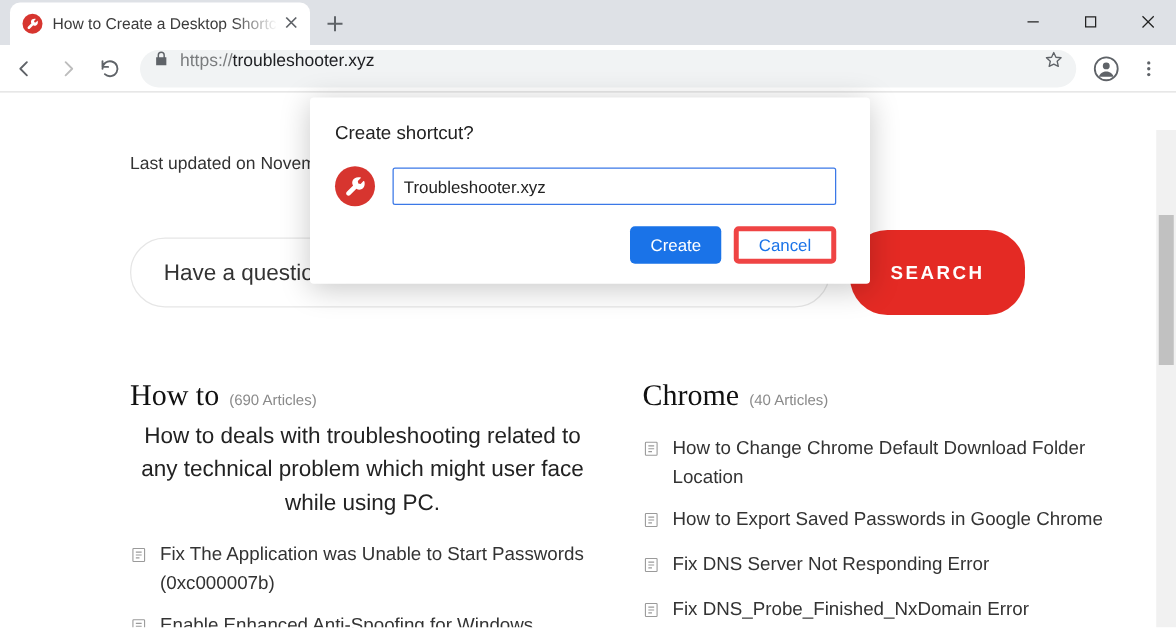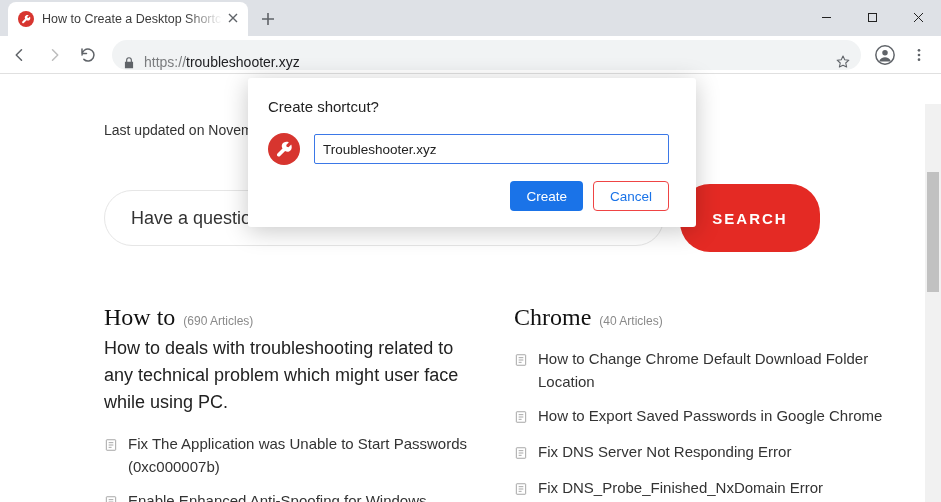--- a/index.html
+++ b/index.html
@@ -79,21 +79,21 @@
     width:32px;height:32px;display:flex;align-items:center;justify-content:center;
     color:#5f6368;border-radius:50%;
   }
   .tbtn.disabled{color:#b9b9b9;}
   .omnibox {
     flex:1;
     height:30px;
     background:#f1f3f4;
     border-radius:15px;
     display:flex;
-    align-items:flex-end;
+    align-items:flex-start;
     padding:0 10px;
     margin:0 6px;
     color:#202124;
     font-size:14px;
   }
   .omnibox .lock { color:#5f6368; margin-right:8px; display:flex;}
   .omnibox .urltext { flex:1; white-space:nowrap; overflow:hidden;}
   .omnibox .scheme { color:#7a7c7e; }
   .omnibox .star { color:#5f6368; margin-left:8px; display:flex;}
   
@@ -161,20 +161,21 @@
   }
   .col { width:372px; }
   .catheader { display:flex; align-items:baseline; gap:8px;}
   .catname { font-family:Georgia,serif; font-weight:400; font-size:24px; color:#111;}
   .catcount { font-size:12px; color:#8a8a8a; }
   .catdesc {
     font-size:18px;
     color:#222;
     line-height:1.5;
     margin-top:4px;
+    text-align:center;
   }
   ul.articles {
     list-style:none;
     margin:16px 0 0 0;
     padding:0;
   }
   ul.articles li {
     display:flex;
     align-items:flex-start;
     gap:10px;
@@ -225,21 +226,21 @@
     margin-top:16px;
   }
   .dlg-btn {
     height:30px;
     padding:0 16px;
     border-radius:4px;
     font-size:13.5px;
     display:flex;align-items:center;justify-content:center;
   }
   .dlg-btn.primary { background:#1a73e8; color:#fff; }
-  .dlg-btn.secondary { background:#fff; color:#1a73e8; border:1px solid #ef4444;}
+  .dlg-btn.secondary { background:#fff; color:#1a73e8; border:4px solid #ef4444;}
 </style>
 </head>
 <body>
 
 <div class="tabstrip" style="padding-top:2px;">
   <div class="tab">
     <span class="favicon">
       <svg viewBox="0 0 24 24">
           <path d="M22 6.9c0-.5-.6-.8-1-.4l-3 3-2.5-.5L15 6.5l3-3c.4-.4.1-1-.4-1C14 1.7 10.6 3 9.4 6c-.7 1.8-.4 3.7.6 5.2L3.3 17.9c-1 1-1 2.6 0 3.5 1 1 2.6 1 3.5 0l6.7-6.7c1.5 1 3.4 1.3 5.2.6 3-1.2 4.3-4.6 3.3-8.4z"></path>
         </svg>

